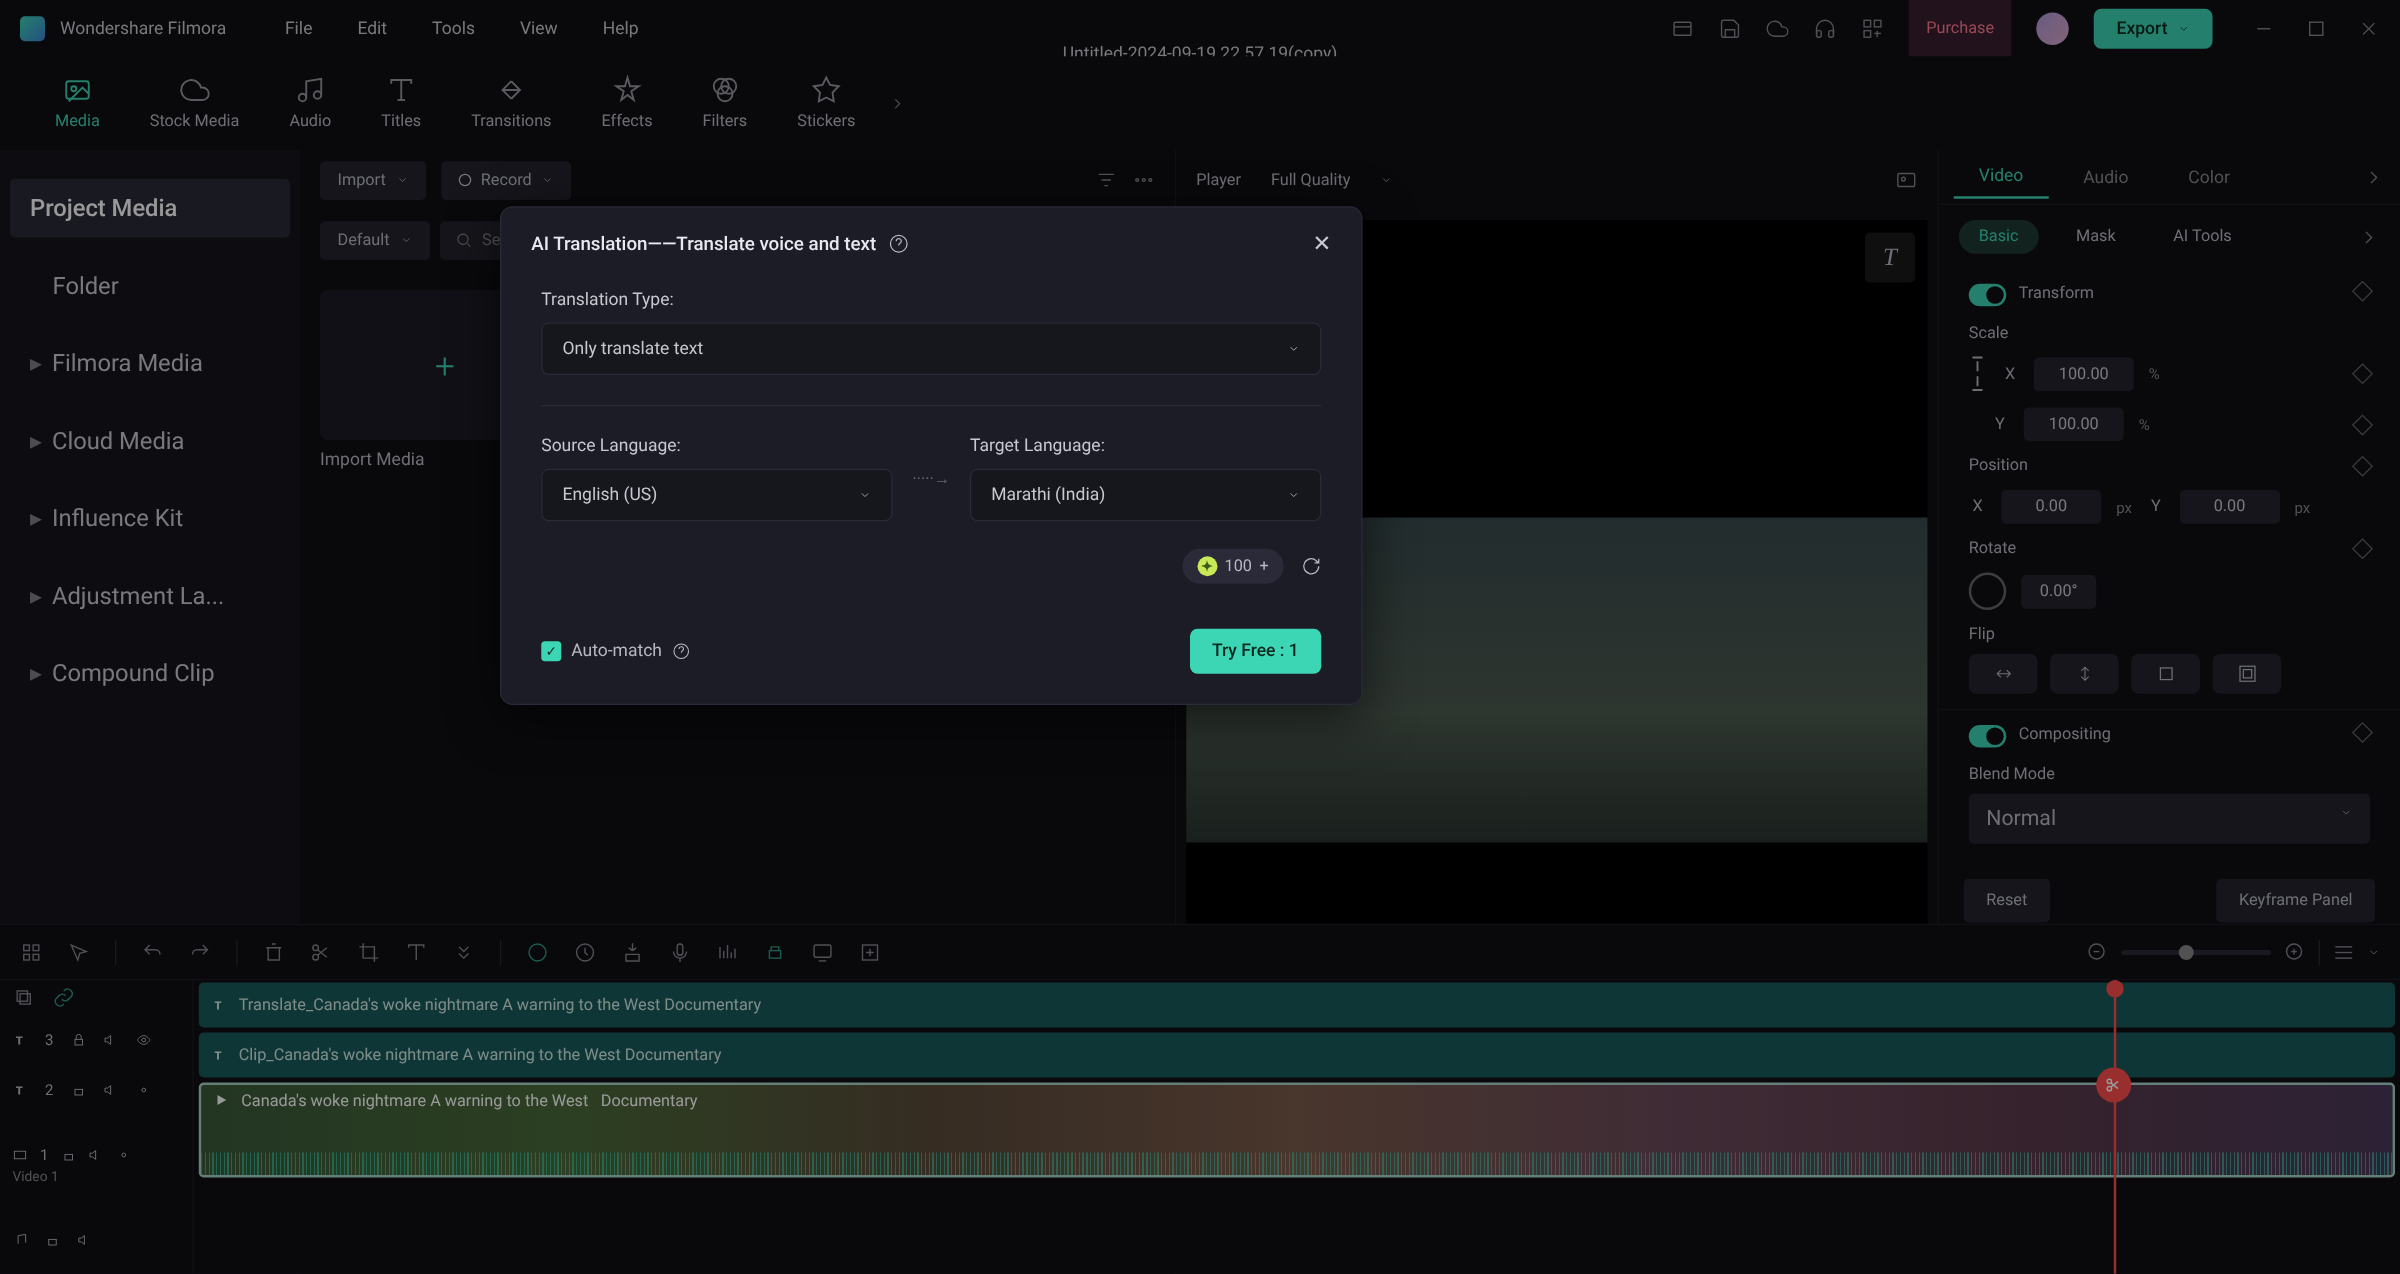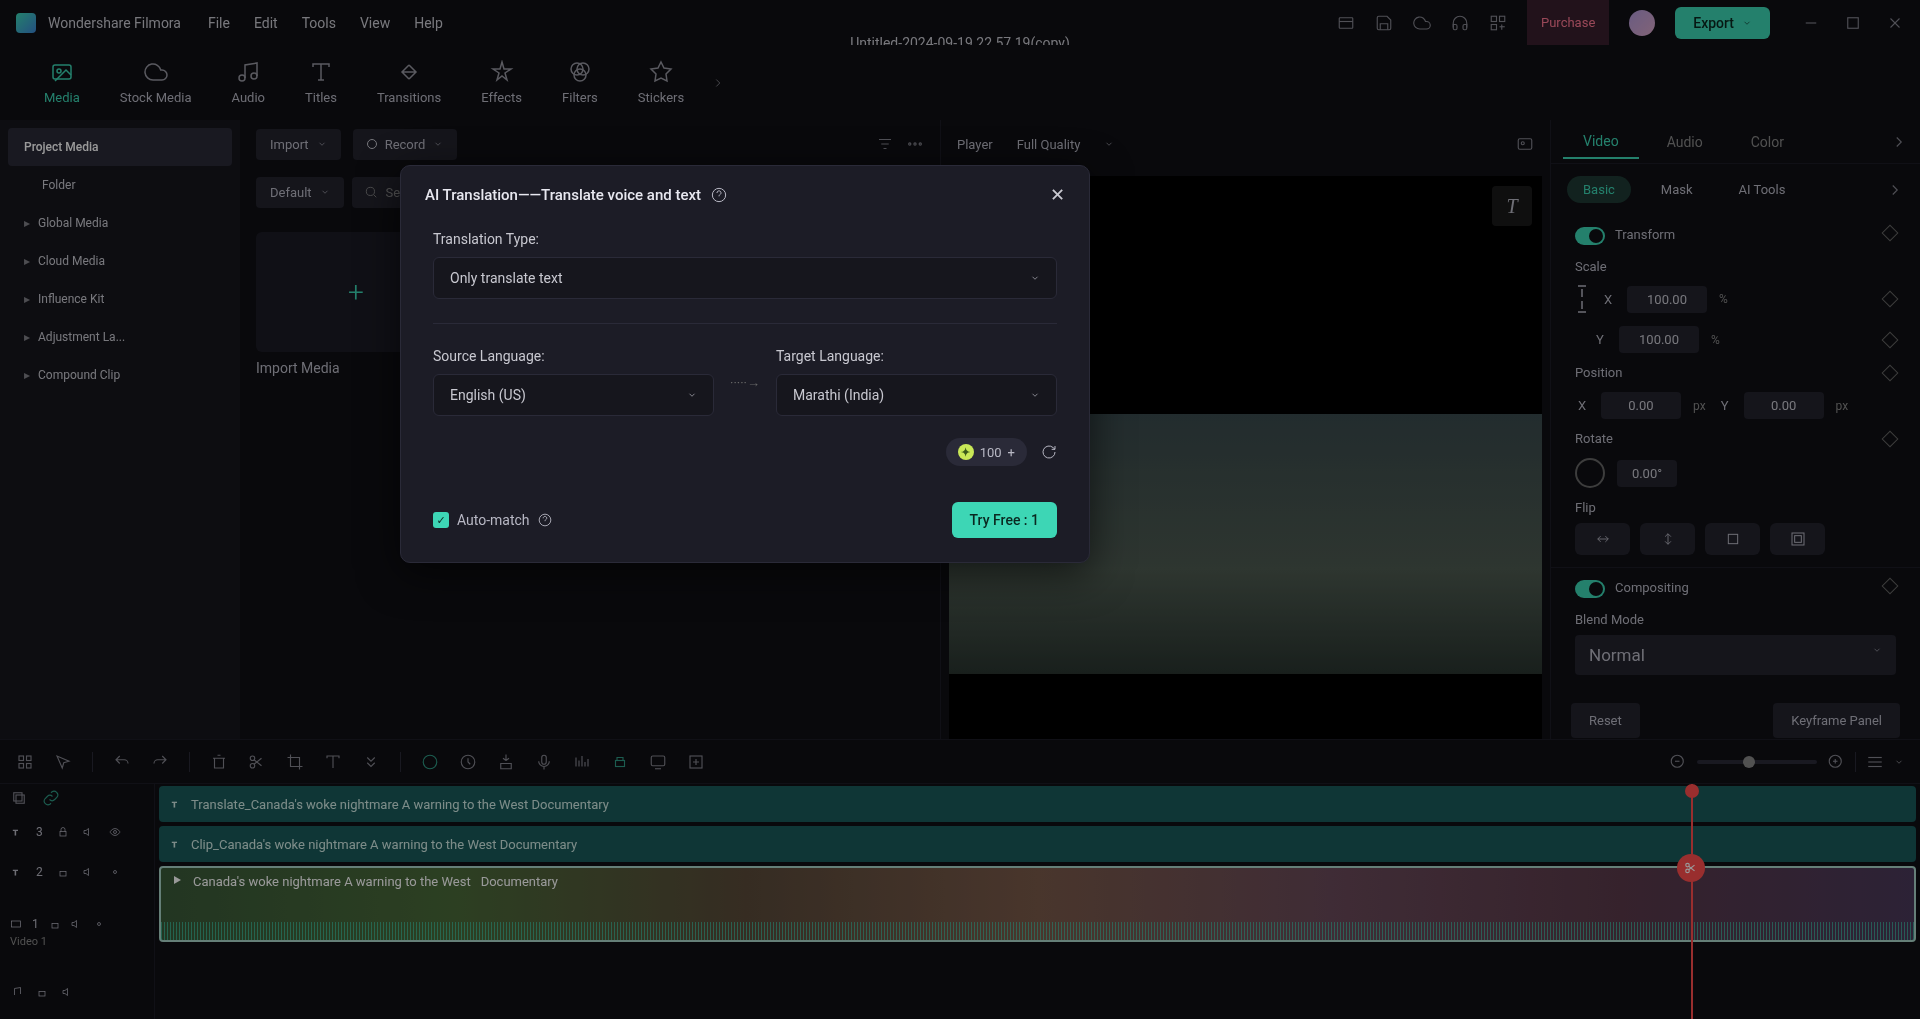--- a/index.html
+++ b/index.html
@@ -3,21 +3,21 @@
 <meta charset="utf-8">
 <style>
 * { margin: 0; padding: 0; box-sizing: border-box; font-family: -apple-system, BlinkMacSystemFont, "Segoe UI", Roboto, sans-serif; }
 body { background: #0f0f14; color: #b8b8c4; font-size: 13px; overflow: hidden; width: 1920px; height: 1019px; position: relative; }
 .dim-overlay { position: absolute; inset: 0; background: rgba(0,0,0,0.4); z-index: 50; pointer-events: none; }
 
 
 .titlebar { height: 45px; display: flex; align-items: center; padding: 0 16px; background: #0f0f14; }
 .app-logo { width: 20px; height: 20px; background: linear-gradient(135deg, #3dd6b5, #3d85d6); border-radius: 4px; margin-right: 12px; }
 .app-name { font-size: 14px; color: #c8c8d0; }
-.menu-bar { display: flex; gap: 24px; margin-left: 27px; }
+.menu-bar { display: flex; gap: 36px; margin-left: 47px; }
 .menu-item { color: #c8c8d0; font-size: 14px; cursor: pointer; }
 .doc-title { position: absolute; left: 50%; transform: translateX(-50%); color: #c8c8d0; font-size: 14px; margin-top: 40px; }
 .titlebar-right { margin-left: auto; display: flex; align-items: center; gap: 20px; }
 .titlebar-icon { width: 18px; height: 18px; opacity: 0.7; }
 .purchase-btn { background: #3a1f2e; color: #ff7893; padding: 22px 14px; border-radius: 4px; font-size: 13px; position: relative; }
 .purchase-btn::after { content: ''; position: absolute; top: -2px; right: -2px; width: 6px; height: 6px; background: #ff4d4d; border-radius: 50%; }
 .avatar { width: 26px; height: 26px; border-radius: 50%; background: linear-gradient(135deg, #b099d9, #d9a6c7); }
 .export-btn { background: #3dd6b5; color: #0a2820; padding: 8px 18px; border-radius: 6px; font-size: 14px; font-weight: 500; display: flex; align-items: center; gap: 8px; }
 .win-controls { display: flex; gap: 24px; margin-left: 12px; }
 
@@ -26,21 +26,21 @@
 .ribbon-tab { display: flex; flex-direction: column; align-items: center; gap: 6px; padding: 0 20px; cursor: pointer; }
 .ribbon-tab.active { color: #3dd6b5; }
 .ribbon-icon { width: 24px; height: 24px; opacity: 0.8; }
 .ribbon-tab.active .ribbon-icon { opacity: 1; }
 .ribbon-label { font-size: 13px; }
 .ribbon-nav { width: 28px; height: 28px; display: flex; align-items: center; justify-content: center; opacity: 0.7; }
 
 
 .main-area { display: flex; height: calc(100% - 120px); }
 .left-panel { width: 240px; background: #16161d; padding: 8px; display: flex; flex-direction: column; }
-.side-item { padding: 12px 16px; color: #c8c8d0; cursor: pointer; border-radius: 4px; font-size: 12px; display: flex; align-items: center; gap: 8px; }
+.side-item { padding: 12px 16px; color: #c8c8d0; cursor: pointer; border-radius: 4px; font-size: 19px; display: flex; align-items: center; gap: 8px; margin-top: 15px; }
 .side-item.active { background: #2a2a38; color: #fff; font-weight: 500; }
 .side-collapse { display: flex; gap: 10px; padding: 10px; margin-top: auto; }
 
 .center-panel { flex: 1; display: flex; flex-direction: column; }
 .media-toolbar { height: 48px; display: flex; align-items: center; gap: 12px; padding: 0 16px; }
 .toolbar-btn { background: #23232e; padding: 8px 14px; border-radius: 4px; display: flex; align-items: center; gap: 8px; font-size: 13px; }
 .search-input { background: #23232e; padding: 8px 12px; border-radius: 4px; flex: 1; color: #888; display: flex; align-items: center; gap: 8px; }
 .media-grid { padding: 16px; display: flex; gap: 16px; }
 .import-tile { width: 200px; height: 120px; background: #1c1c26; border-radius: 6px; display: flex; align-items: center; justify-content: center; }
 .import-plus { font-size: 28px; color: #3dd6b5; font-weight: 300; }
@@ -259,21 +259,21 @@
 <div class="main-area">
   <div class="left-panel">
     <div class="side-item active">
         <span>Project Media</span>
       </div>
     <div class="side-item" style="padding-left:34px">
         <span>Folder</span>
       </div>
     <div class="side-item">
         <span style="opacity:.6">▸</span>
-        <span>Global Media</span>
+        <span>Filmora Media</span>
       </div>
     <div class="side-item">
         <span style="opacity:.6">▸</span>
         <span>Cloud Media</span>
       </div>
     <div class="side-item">
         <span style="opacity:.6">▸</span>
         <span>Influence Kit</span>
       </div>
     <div class="side-item">

